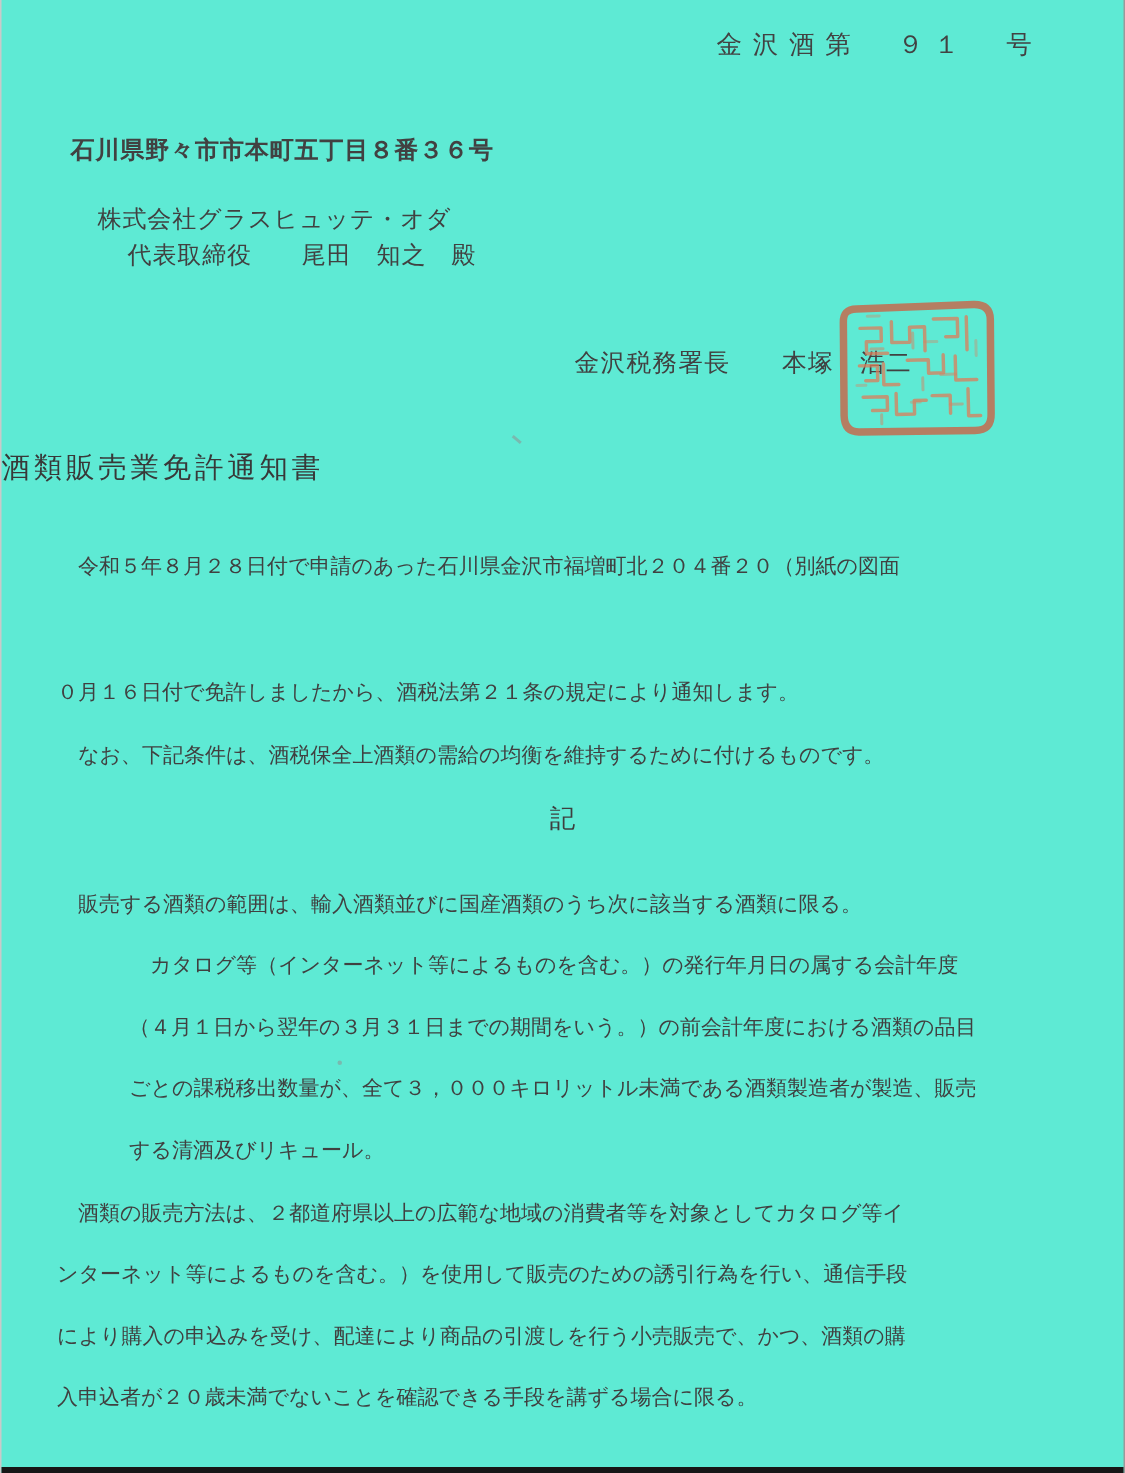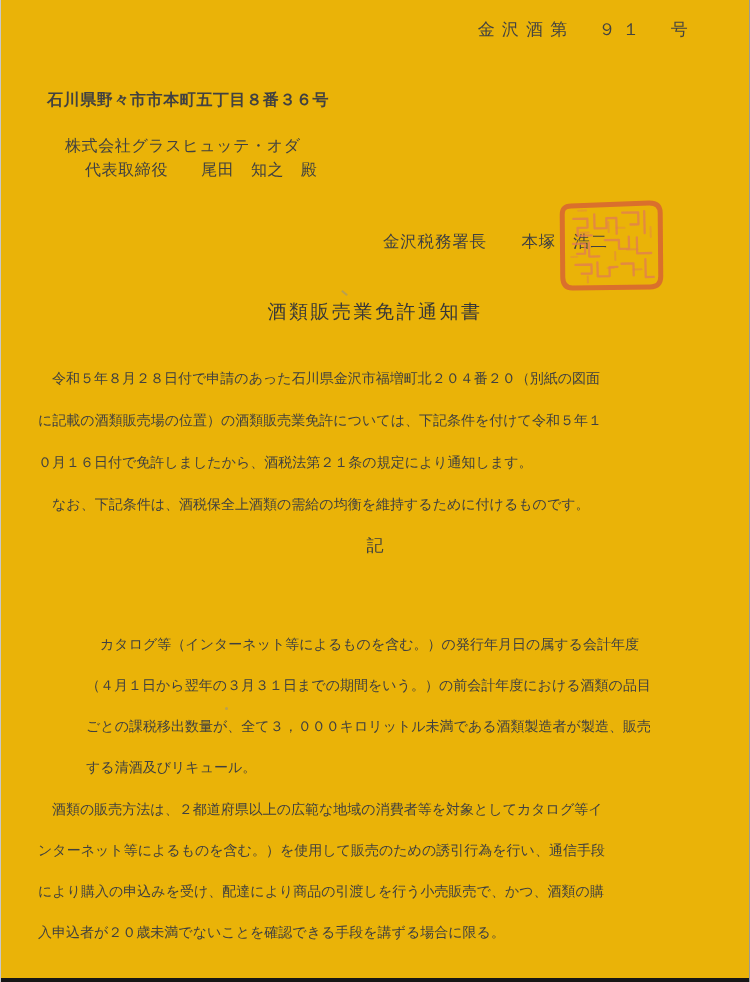--- a/index.html
+++ b/index.html
@@ -6,21 +6,21 @@
   body {
     width: 750px; height: 982px;
     background: #ffffff;
     font-family: "Liberation Serif", "DejaVu Serif", serif;
     color: #3f3f3f;
     overflow: hidden;
   }
   .page {
     position: relative;
     width: 750px; height: 982px;
-    background: #eab308;
+    background: #5eead4;
     box-sizing: border-box;
     border-left: 1px solid #c9c9c9;
     border-right: 1px solid #9a9a9a;
   }
   .header-block {
     position: absolute; top: 16px; right: 54px;
     text-align: right;
     font-size: 17px;
     line-height: 28px;
     color: #424242;
@@ -46,21 +46,20 @@
 
   .seal {
     position: absolute; left: 556px; top: 198px;
     width: 108px; height: 96px;
     transform: rotate(-1.4deg);
     opacity: 0.92;
   }
 
   .doc-title {
     position: absolute; top: 299px; left: 0; width: 100%;
-    text-align: center;
     font-size: 19px; letter-spacing: 2.5px;
     color: #383838;
     white-space: nowrap;
   }
 
   .bodyline {
     position: absolute; left: 37px; width: 680px;
     font-size: 14px;
     color: #404040;
     white-space: nowrap;
@@ -112,27 +111,27 @@
       <path stroke-width="2.3" opacity="0.8" d="M80 40 v16 h14 M18 66 h16 v9 h-10" stroke="#e07a58"></path>
       <path stroke-width="2.3" opacity="0.8" d="M40 64 v14 h12 v-9 h8 M64 66 h12 v12 M88 62 v18 h8" stroke="#e07a58"></path>
       <path stroke-width="2" opacity="0.5" d="M52 24 v10 M24 34 h8 M70 52 h10 M30 78 v6 M58 54 v8 M76 72 h8" stroke="#e07a58"></path>
       <path stroke-width="2" opacity="0.4" d="M22 12 h8 M60 30 h8 M14 58 h6 M50 70 h6 M94 30 v10" stroke="#e07a58"></path>
     </g>
   </svg>
 
   <div class="doc-title">酒類販売業免許通知書</div>
 
   <div class="bodyline p1" style="top:358px">　令和５年８月２８日付で申請のあった石川県金沢市福増町北２０４番２０（別紙の図面</div>
-  <div class="bodyline p1" style="top:400px">に記載の酒類販売場の位置）の酒類販売業免許については、下記条件を付けて令和５年１</div>
   <div class="bodyline p1" style="top:442px">０月１６日付で免許しましたから、酒税法第２１条の規定により通知します。</div>
 
   <div class="bodyline p2">　なお、下記条件は、酒税保全上酒類の需給の均衡を維持するために付けるものです。</div>
 
   <div class="ki-marker">記</div>
 
+  <div class="bodyline c1">　販売する酒類の範囲は、輸入酒類並びに国産酒類のうち次に該当する酒類に限る。</div>
 
   <div class="bodyline c2" style="top:624px">　カタログ等（インターネット等によるものを含む。）の発行年月日の属する会計年度</div>
   <div class="bodyline c2" style="top:665px">（４月１日から翌年の３月３１日までの期間をいう。）の前会計年度における酒類の品目</div>
   <div class="bodyline c2" style="top:706px">ごとの課税移出数量が、全て３，０００キロリットル未満である酒類製造者が製造、販売</div>
   <div class="bodyline c2" style="top:747px">する清酒及びリキュール。</div>
 
   <div class="bodyline c3" style="top:789px">　酒類の販売方法は、２都道府県以上の広範な地域の消費者等を対象としてカタログ等イ</div>
   <div class="bodyline c3" style="top:830px">ンターネット等によるものを含む。）を使用して販売のための誘引行為を行い、通信手段</div>
   <div class="bodyline c3" style="top:871px">により購入の申込みを受け、配達により商品の引渡しを行う小売販売で、かつ、酒類の購</div>
   <div class="bodyline c3" style="top:912px">入申込者が２０歳未満でないことを確認できる手段を講ずる場合に限る。</div>

